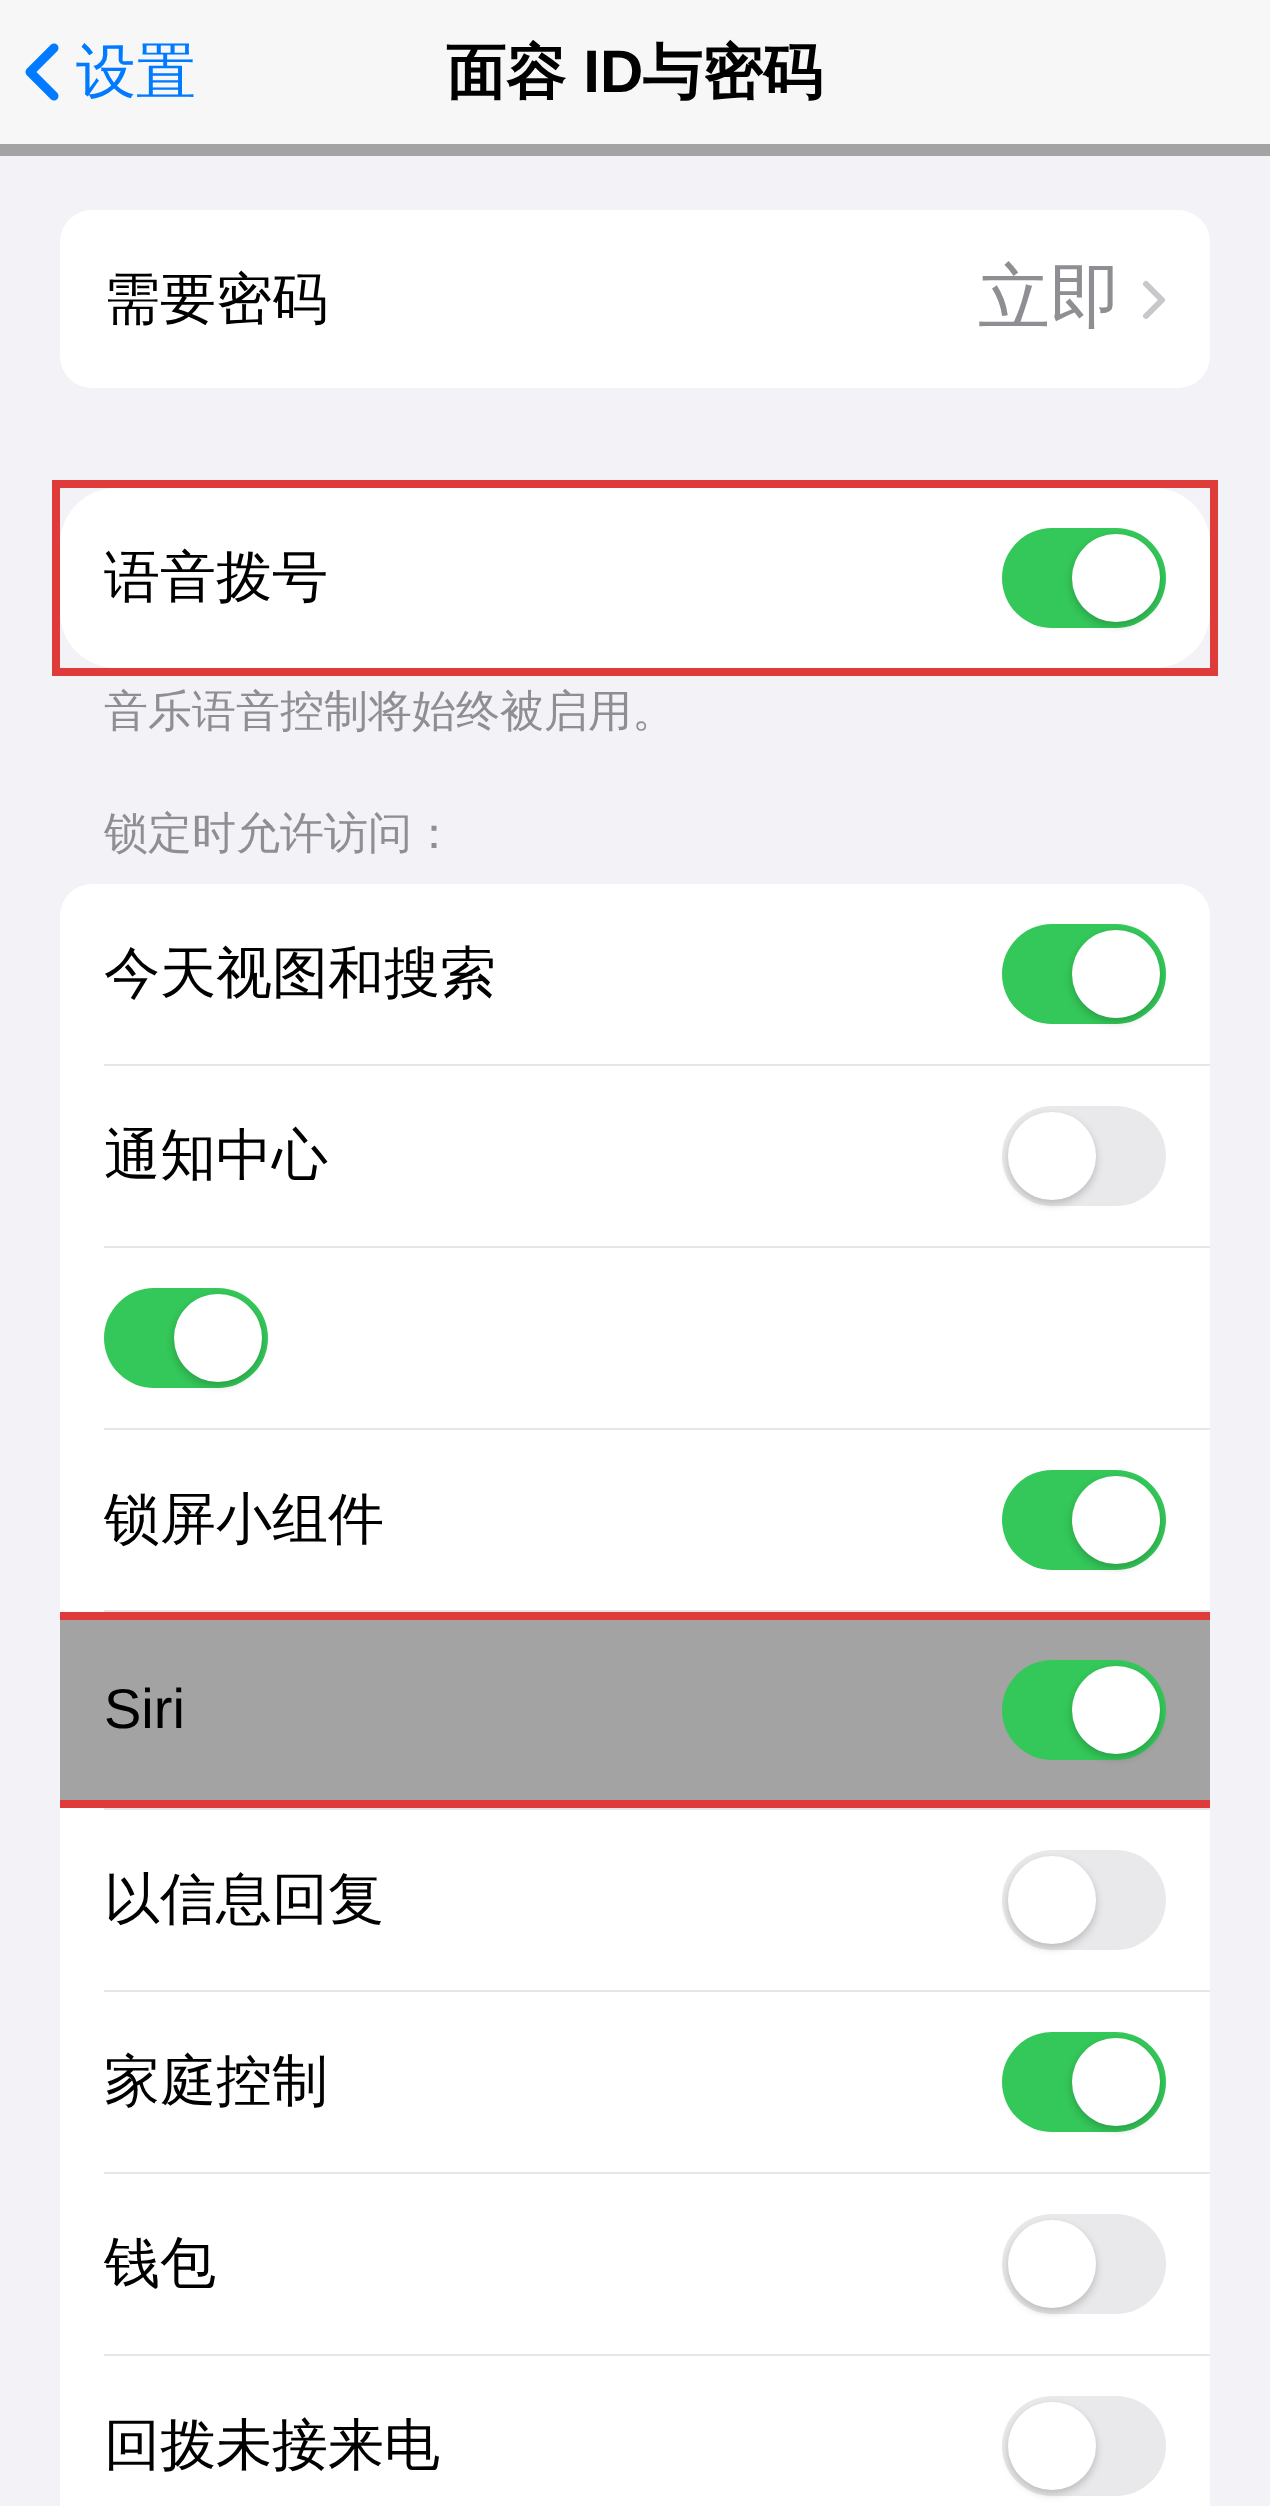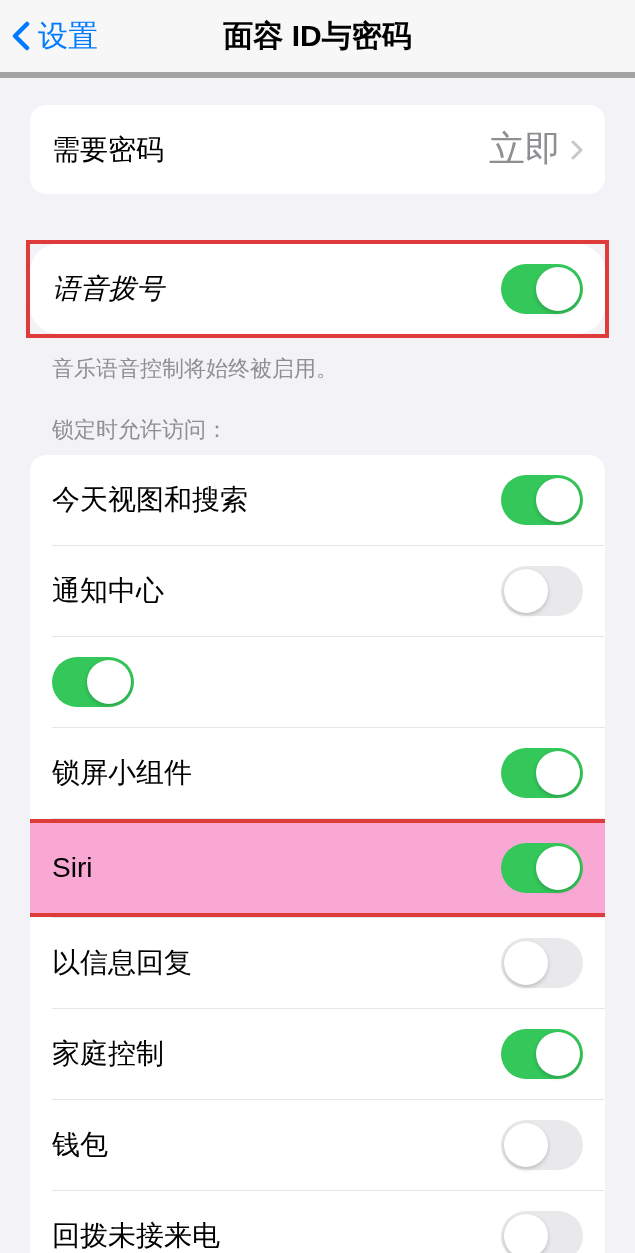--- a/index.html
+++ b/index.html
@@ -104,35 +104,35 @@
     }
     .toggle.on .toggle-knob {
       right: 3px;
     }
     .toggle.off .toggle-knob {
       left: 3px;
     }
     .footer-text {
       font-size: 22px;
       color: #8e8e93;
-      padding: 16px 22px 0;
+      padding: 3px 22px 0;
       line-height: 1.4;
     }
     .header-text {
       font-size: 22px;
       color: #8e8e93;
       padding: 0 22px 10px;
     }
     .spacer-md { height: 46px; }
     .spacer-sm { height: 30px; }
     .highlight-wrap {
       margin: 0 -4px;
       border: 4px solid #e03b3b;
     }
-    .group.first-in-highlight { border-radius: 28px; font-style: italic; }
+    .group.first-in-highlight { border-radius: 28px; }
   </style>
 </head>
 <body>
 
 <div class="nav-bar">
   <div class="back-button">
     <svg class="back-chevron" viewBox="0 0 12 20" fill="none">
       <path d="M10 2 L2 10 L10 18" stroke="#007aff" stroke-width="3" stroke-linecap="round" stroke-linejoin="round"></path>
     </svg>
     <span>设置</span>
@@ -194,21 +194,21 @@
         </div>
       </div>
       <div class="separator"></div>
       <div class="row">
         <span class="row-label">锁屏小组件</span>
         <div class="toggle on">
           <div class="toggle-knob"></div>
         </div>
       </div>
       <div class="separator"></div>
-      <div class="highlight-wrap" style="background: #f9a8d4;">
+      <div class="highlight-wrap" style="background: #a3a3a3;">
         <div class="row">
           <span class="row-label">Siri</span>
           <div class="toggle on">
             <div class="toggle-knob"></div>
           </div>
         </div>
       </div>
       <div class="separator"></div>
       <div class="row">
         <span class="row-label">以信息回复</span>

